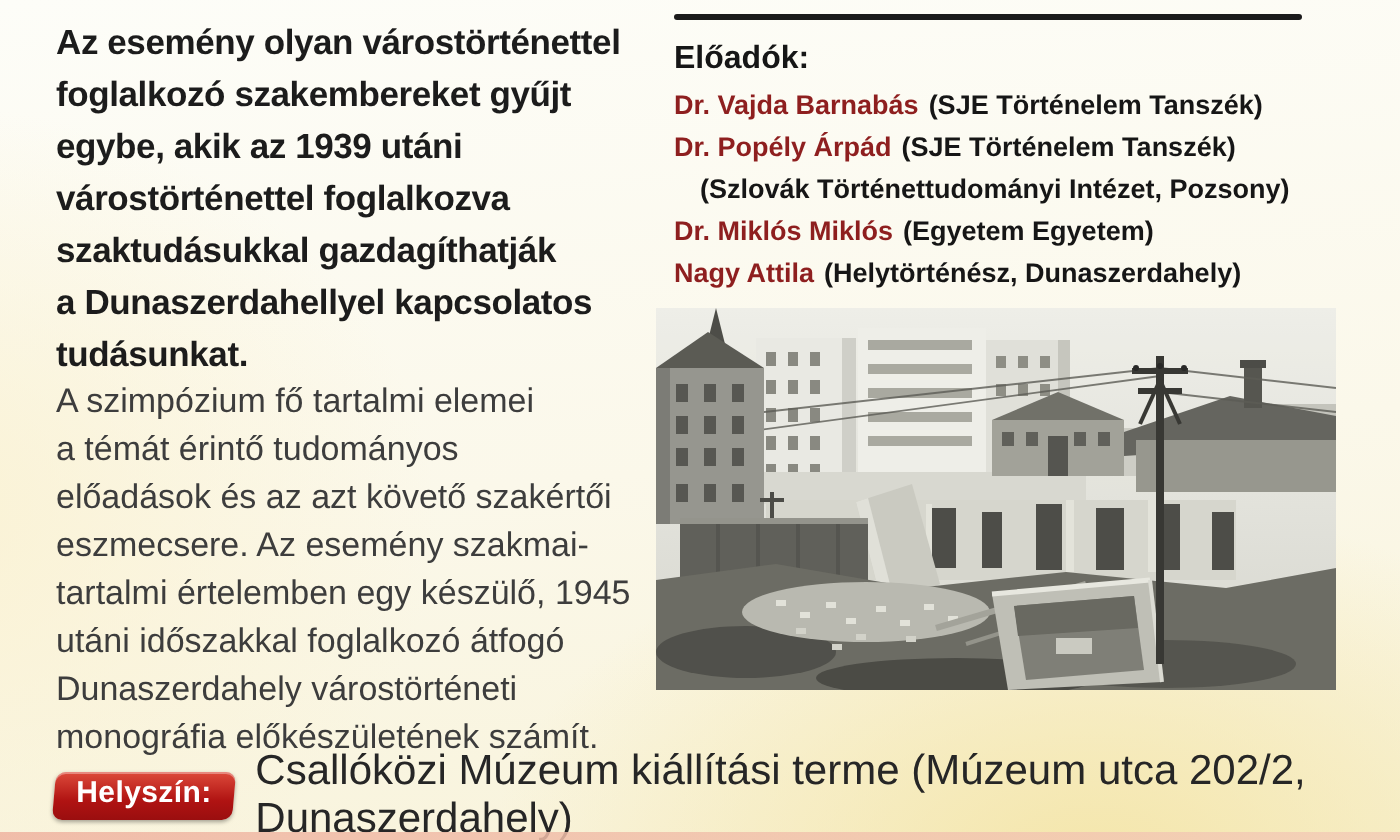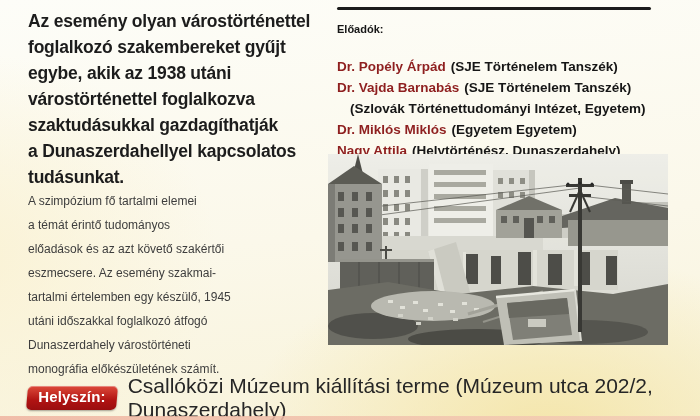--- a/index.html
+++ b/index.html
@@ -11,26 +11,26 @@
       radial-gradient(ellipse 400px 320px at -6% 62%, rgba(250,241,208,.85), rgba(250,241,208,0) 65%),
       linear-gradient(175deg,#fdfdf8 0%,#fbf8ea 55%,#f8f3da 100%);
   }
   .intro{
     position:absolute;left:28px;top:8px;width:316px;
     font-weight:700;font-size:17.5px;line-height:26px;color:#1c1c1c;
     letter-spacing:-0.2px;white-space:pre-line;
   }
   .body-text{
     position:absolute;left:28px;top:189px;width:314px;
-    font-weight:400;font-size:12px;line-height:24px;color:#3d3d3d;
+    font-weight:400;font-size:17px;line-height:24px;color:#3d3d3d;
     white-space:pre-line;
   }
   .rule{position:absolute;left:337px;top:7px;width:314px;height:3px;background:#1b1b1b;border-radius:2px;}
   .speakers{position:absolute;left:337px;top:19px;width:358px;font-weight:700;font-size:13.5px;line-height:21px;color:#161616;}
-  .sp-heading{font-size:11px;margin-bottom:16px;}
+  .sp-heading{font-size:16px;margin-bottom:2px;}
   .sp-name{color:#8e1f1f;}
   .sp-aff{margin-left:5px;}
   .sp-aff-indent{padding-left:13px;}
   .photo{position:absolute;left:328px;top:154px;width:340px;height:191px;background:#dcdcd4;}
   .photo svg{display:block;width:340px;height:191px;}
   .footer{position:absolute;left:27px;top:383px;width:665px;height:30px;display:flex;align-items:center;}
   .badge{
     display:inline-block;background:linear-gradient(#dd4a3a 0%,#b01312 60%,#9a0e0f 100%);
     border-radius:5px;padding:2px 11px 4px;transform:skewX(-5deg);
     box-shadow:0 1px 2px rgba(0,0,0,.35), inset 0 1px 0 rgba(255,255,255,.35);
@@ -40,47 +40,47 @@
   .bottom-strip{position:absolute;left:0;bottom:0;width:100%;height:4px;
     background:linear-gradient(to right,#efb3a0,#f3cdb6);opacity:.85;}
 </style>
 </head>
 <body>
 
 <div class="flyer">
 
   <div class="intro">Az esemény olyan várostörténettel
 foglalkozó szakembereket gyűjt
-egybe, akik az 1938 utáni
+egybe, akik az 1939 utáni
 várostörténettel foglalkozva
 szaktudásukkal gazdagíthatják
 a Dunaszerdahellyel kapcsolatos
 tudásunkat.</div>
 
   <div class="body-text">A szimpózium fő tartalmi elemei
 a témát érintő tudományos
 előadások és az azt követő szakértői
 eszmecsere. Az esemény szakmai-
 tartalmi értelemben egy készülő, 1945
 utáni időszakkal foglalkozó átfogó
 Dunaszerdahely várostörténeti
 monográfia előkészületének számít.</div>
 
   <div class="rule"></div>
 
   <div class="speakers">
     <div class="sp-heading">Előadók:</div>
     <div class="sp-row">
+      <span class="sp-name">Dr. Vajda Barnabás</span><span class="sp-aff">(SJE Történelem Tanszék)</span>
+    </div>
+    <div class="sp-row">
       <span class="sp-name">Dr. Popély Árpád</span><span class="sp-aff">(SJE Történelem Tanszék)</span>
     </div>
-    <div class="sp-row">
-      <span class="sp-name">Dr. Vajda Barnabás</span><span class="sp-aff">(SJE Történelem Tanszék)</span>
-    </div>
     <div class="sp-row sp-aff-indent">
-      <span>(Szlovák Történettudományi Intézet, Egyetem)</span>
+      <span>(Szlovák Történettudományi Intézet, Pozsony)</span>
     </div>
     <div class="sp-row">
       <span class="sp-name">Dr. Miklós Miklós</span><span class="sp-aff">(Egyetem Egyetem)</span>
     </div>
     <div class="sp-row">
       <span class="sp-name">Nagy Attila</span><span class="sp-aff">(Helytörténész, Dunaszerdahely)</span>
     </div>
   </div>
 
   <div class="photo">

